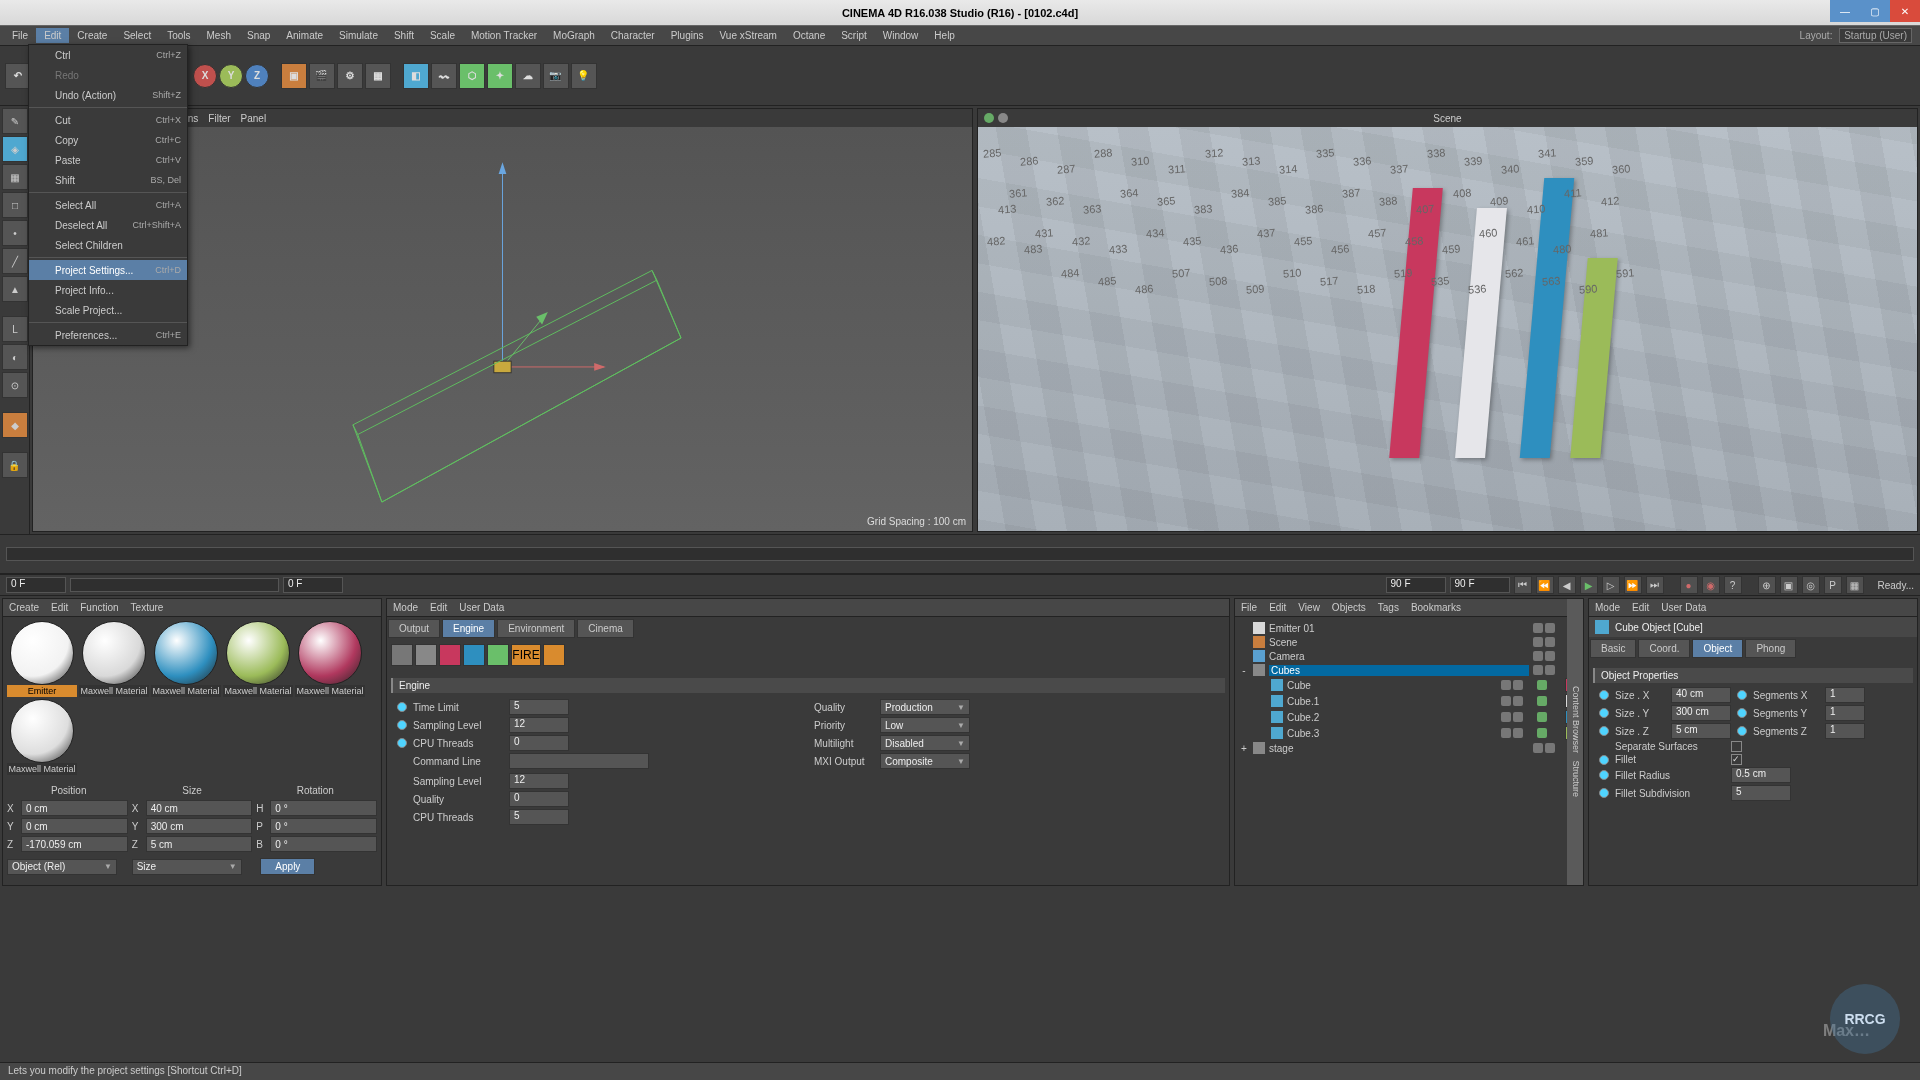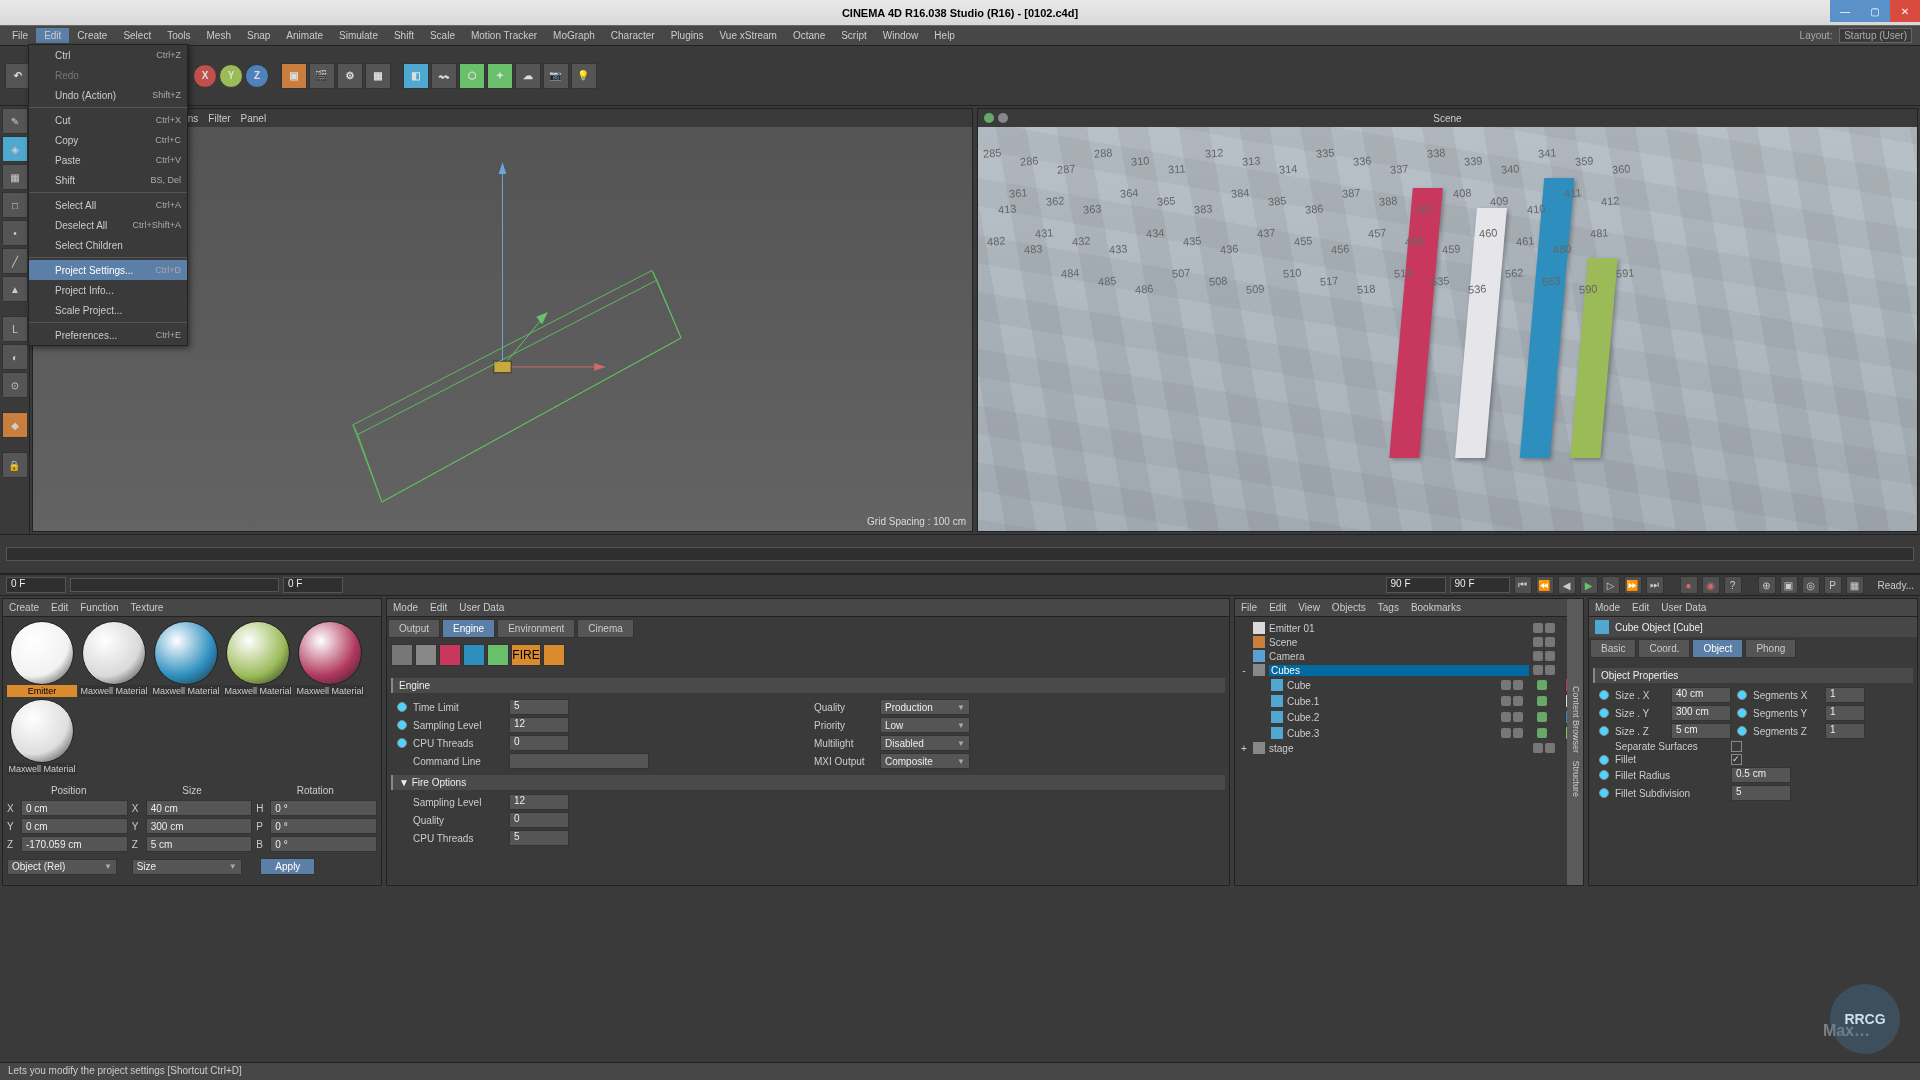--- a/index.html
+++ b/index.html
@@ -590,21 +590,20 @@
             </div>
           <div class="field-row">
               <span class="fld-lbl" style="width:60px">MXI Output</span>
               <span class="fld-sel">
                 <span>Composite</span>
                 <span class="caret">▼</span>
               </span>
             </div>
         </div>
       </div>
-      <div class="section-hdr">▼ <span>Fire Options</span></div>
       <div class="field-row">
           <span style="width:10px"></span>
           <span class="fld-lbl">Sampling Level</span>
           <span class="fld-inp">12</span>
         </div>
       <div class="field-row">
           <span style="width:10px"></span>
           <span class="fld-lbl">Quality</span>
           <span class="fld-inp">0</span>
         </div>

